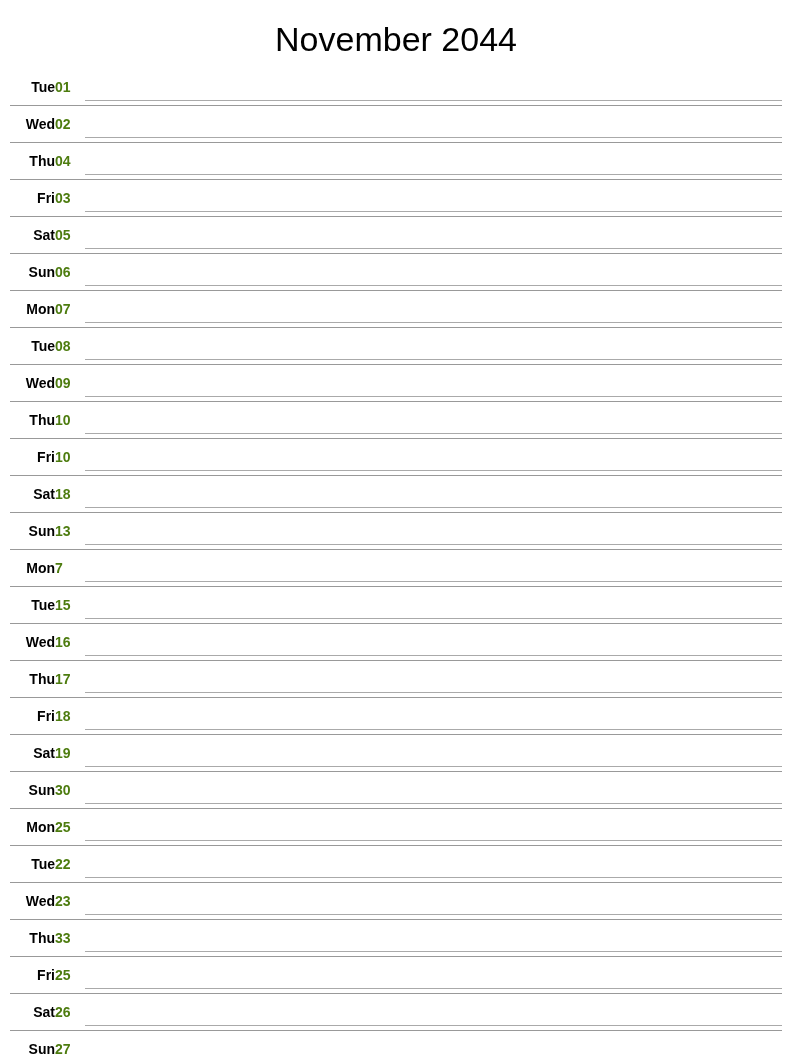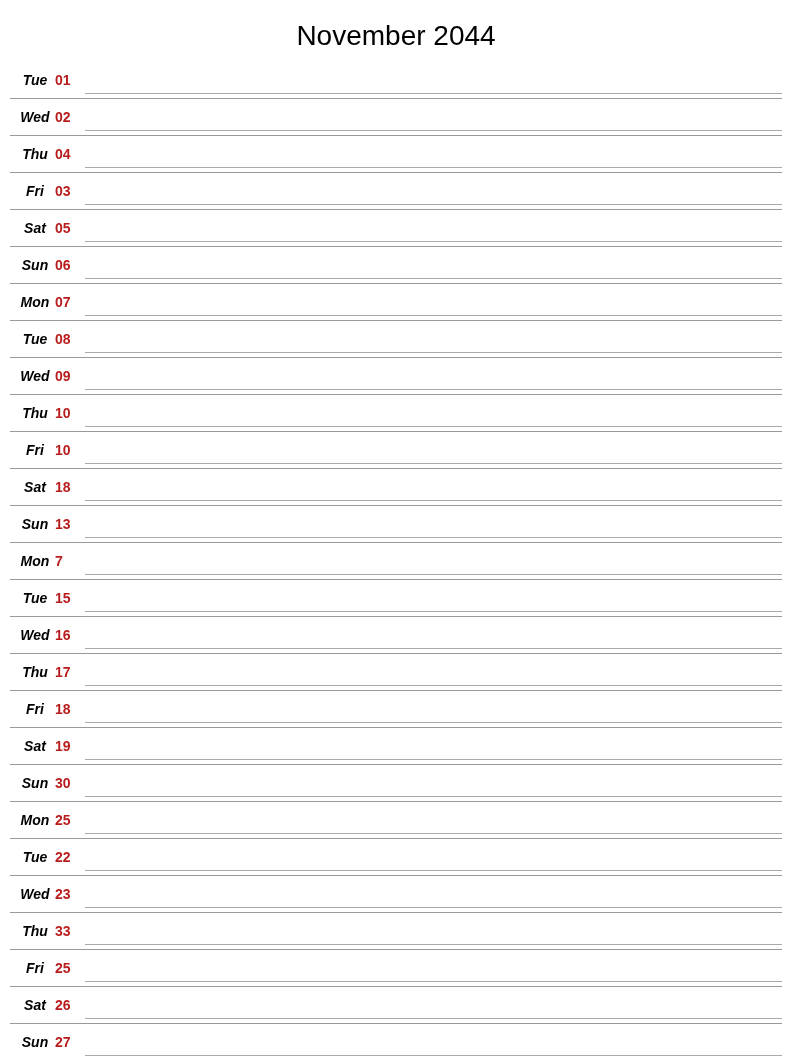--- a/index.html
+++ b/index.html
@@ -11,21 +11,21 @@
     body {
       width: 792px;
       min-height: 1056px;
       background: #fff;
       font-family: Arial, sans-serif;
       position: relative;
     }
 
     .page-title {
       text-align: center;
-      font-size: 28px;
+      font-size: 34px;
       font-weight: normal;
       padding: 20px 0 10px 0;
       color: #000;
     }
 
     .calendar-grid {
       width: 100%;
       padding: 0 10px;
     }
 
@@ -35,30 +35,29 @@
       border-bottom: 1px solid #999;
       min-height: 32px;
       padding: 4px 0;
     }
 
     .day-name {
       width: 45px;
       font-size: 14px;
       color: #000;
       font-weight: bold;
-      text-align: center;
+      text-align: right;
       padding-left: 5px;
       flex-shrink: 0;
-      font-style: italic;
     }
 
     .day-number {
       width: 30px;
       font-size: 14px;
-      color: #b91c1c;
+      color: #4d7c0f;
       font-weight: bold;
       text-align: left;
       flex-shrink: 0;
     }
 
     .day-lines {
       flex: 1;
       display: flex;
       flex-direction: column;
       justify-content: flex-end;

